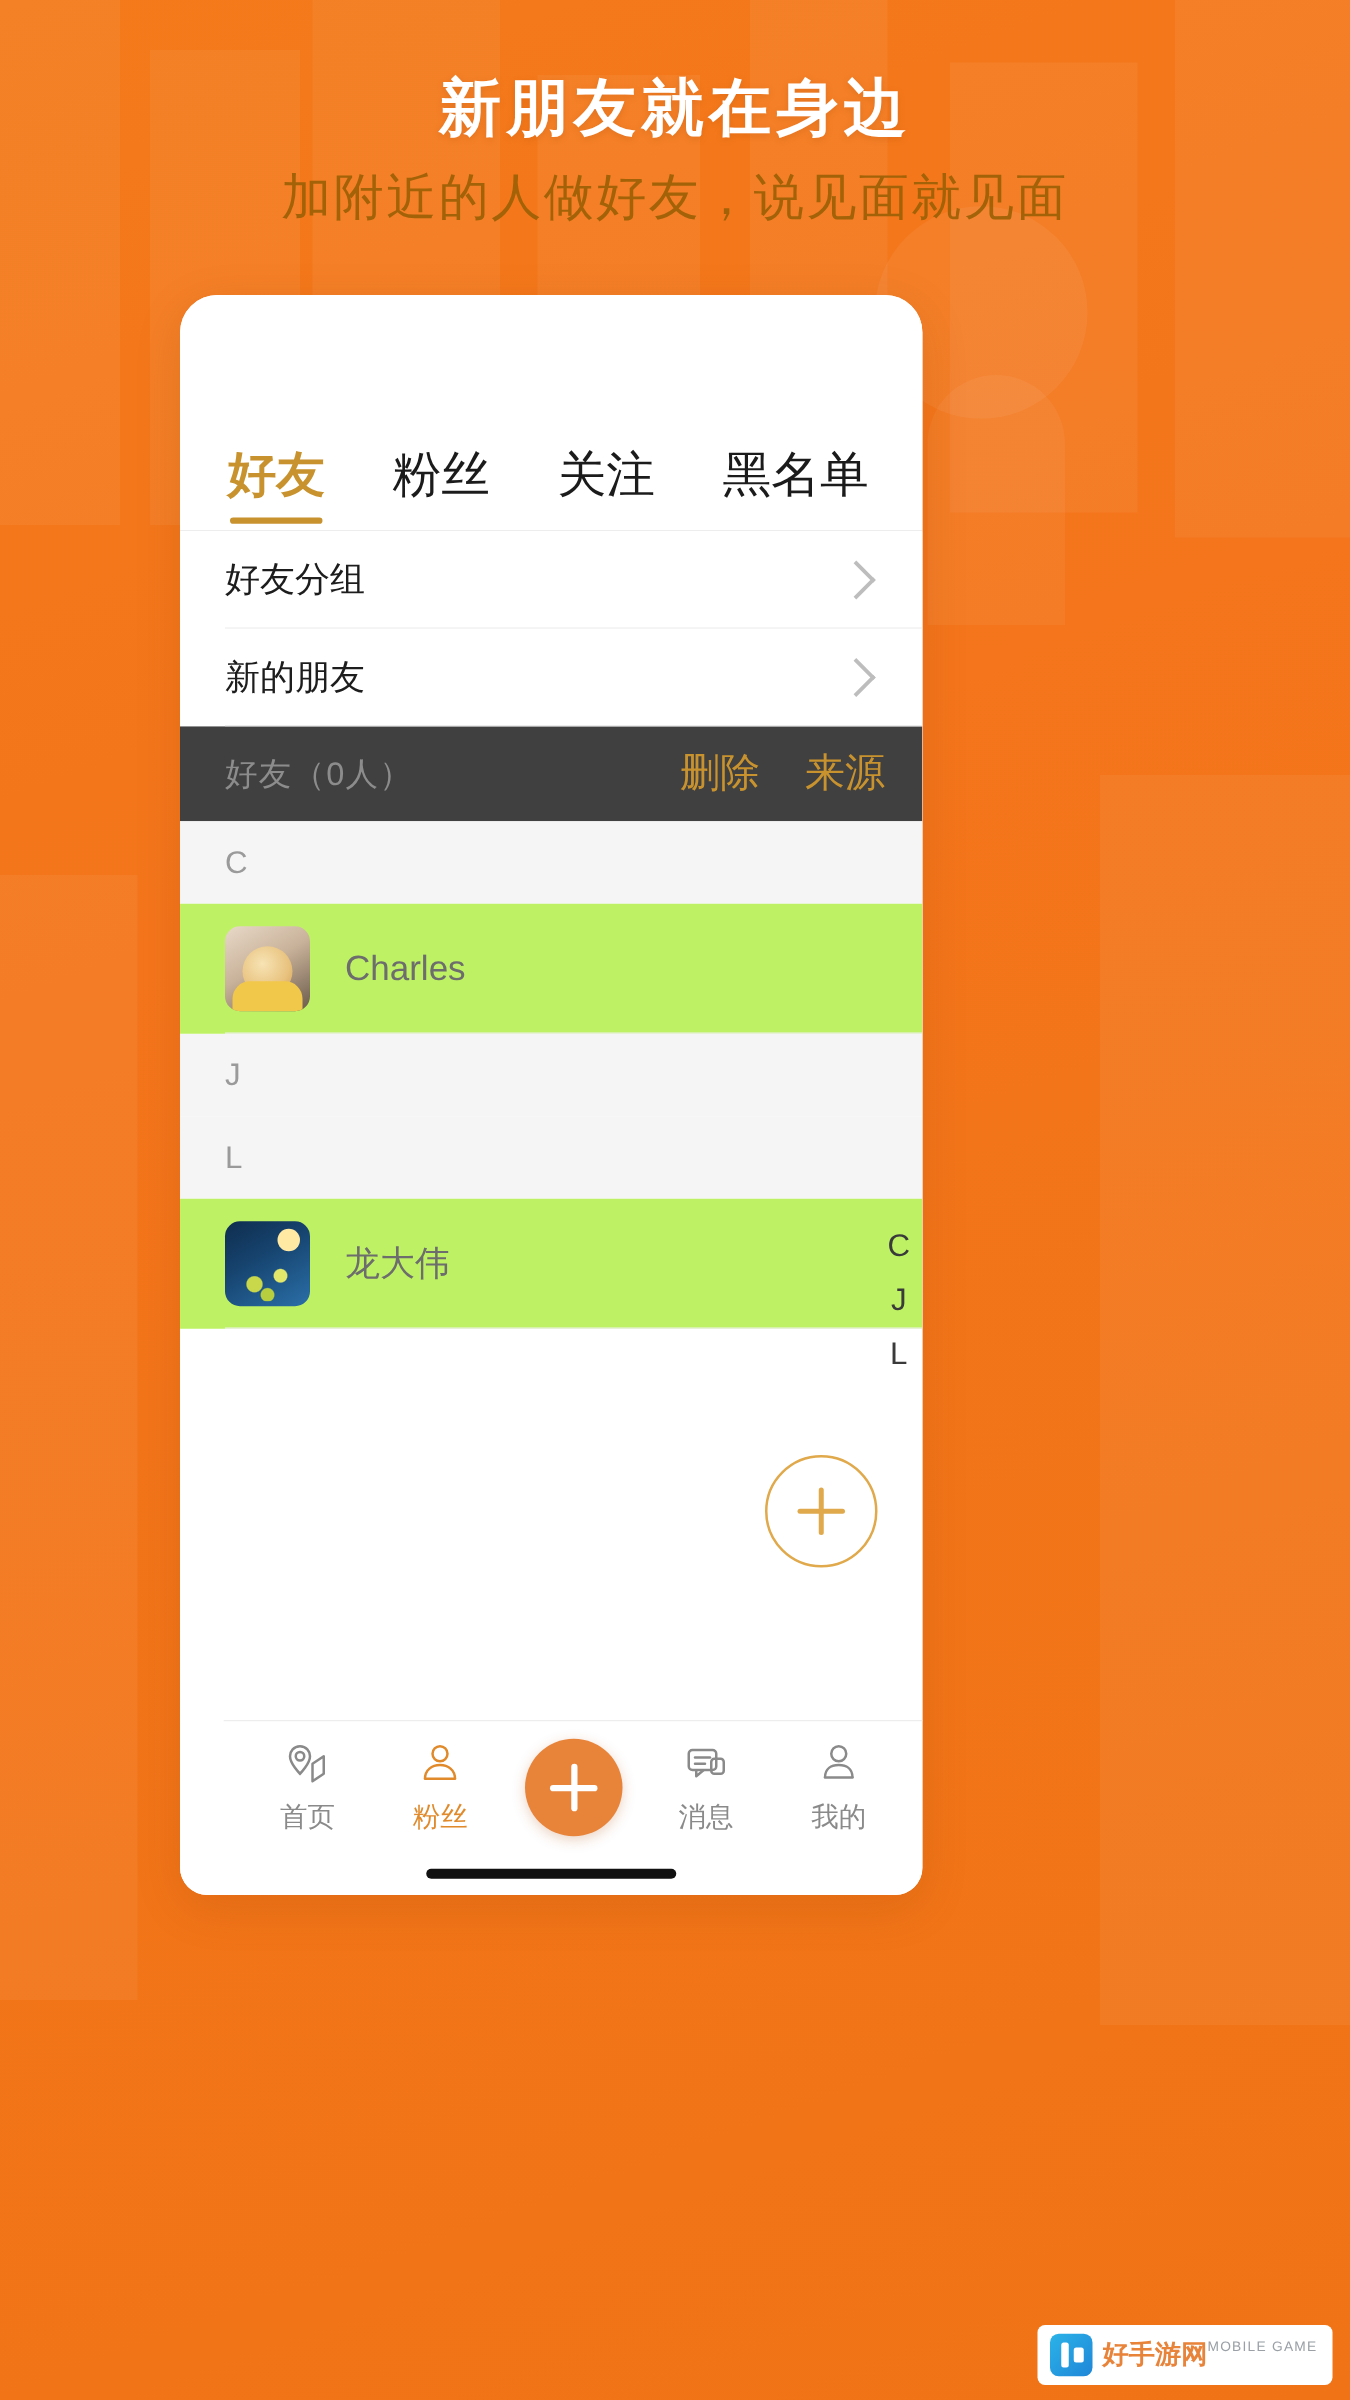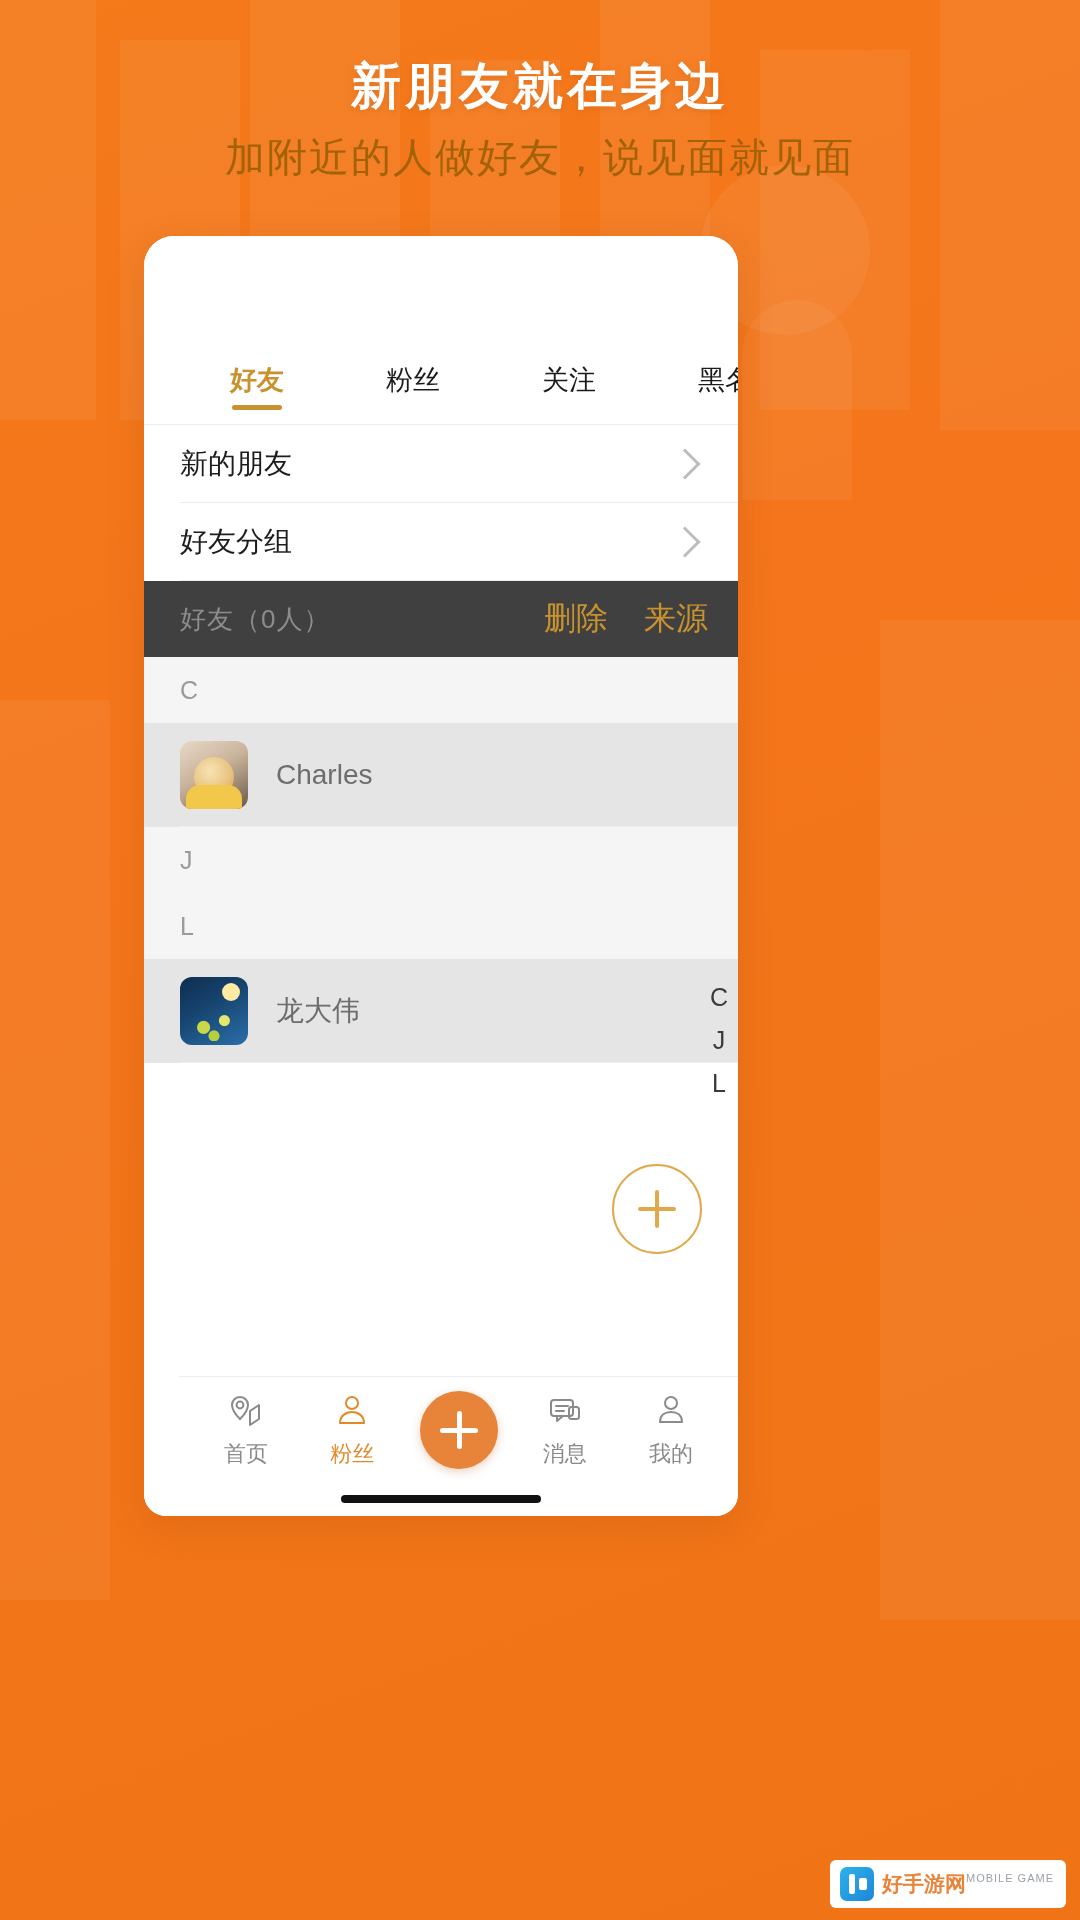--- a/index.html
+++ b/index.html
@@ -54,27 +54,26 @@
 
   
   .tabbar {
     flex: 0 0 78px;
     display: flex; align-items: center;
     padding: 0 24px 0 38px;
     position: relative;
     background: #fff;
   }
   .tab {
-    font-size: 27px;
+    font-size: 39px;
     color: #1b1b1b;
     margin-right: 54px;
     position: relative;
     padding-bottom: 10px;
     white-space: nowrap;
-    margin-left: 48px;
   }
   .tab:last-of-type { margin-right: 0; }
   .tab.active { color: #C8922E; font-weight: bold; }
   .tab.active::after {
     content: "";
     position: absolute;
     left: 2px; right: 2px; bottom: -2px;
     height: 5px; border-radius: 3px;
     background: #C8922E;
   }
@@ -127,21 +126,21 @@
     display: flex; align-items: center;
     padding-left: 36px;
     font-size: 25px;
     color: #9a9a9a;
   }
 
   .contact {
     height: 104px;
     display: flex; align-items: center;
     padding-left: 36px; padding-right: 26px;
-    background: #e5e5e5;
+    background: #bef264;
     position: relative;
   }
   .contact::after {
     content: "";
     position: absolute; left: 36px; right: 0; bottom: 0;
     height: 1px; background: #EFEFEF;
   }
   .avatar {
     width: 68px; height: 68px;
     border-radius: 12px;
@@ -312,26 +311,26 @@
         <circle cx="18" cy="17" r="12.5" fill="none" stroke="#8e8e8e" stroke-width="2.6"></circle>
         <line x1="27" y1="26" x2="36" y2="35" stroke="#8e8e8e" stroke-width="2.6" stroke-linecap="round"></line>
       </svg>
     </div>
   </div>
   <div class="tab-underline-row"></div>
 
   <div class="list">
 
     <div class="nav-row">
+      <div class="nav-row-label">好友分组</div>
+      <div class="chev"></div>
+    </div>
+
+    <div class="nav-row">
       <div class="nav-row-label">新的朋友</div>
-      <div class="chev"></div>
-    </div>
-
-    <div class="nav-row">
-      <div class="nav-row-label">好友分组</div>
       <div class="chev"></div>
     </div>
 
     <div class="friends-header">
       <div class="friends-header-title">好友（0人）</div>
       <div class="fh-actions">
         <div class="fh-action">删除</div>
         <div class="fh-action">来源</div>
       </div>
     </div>

